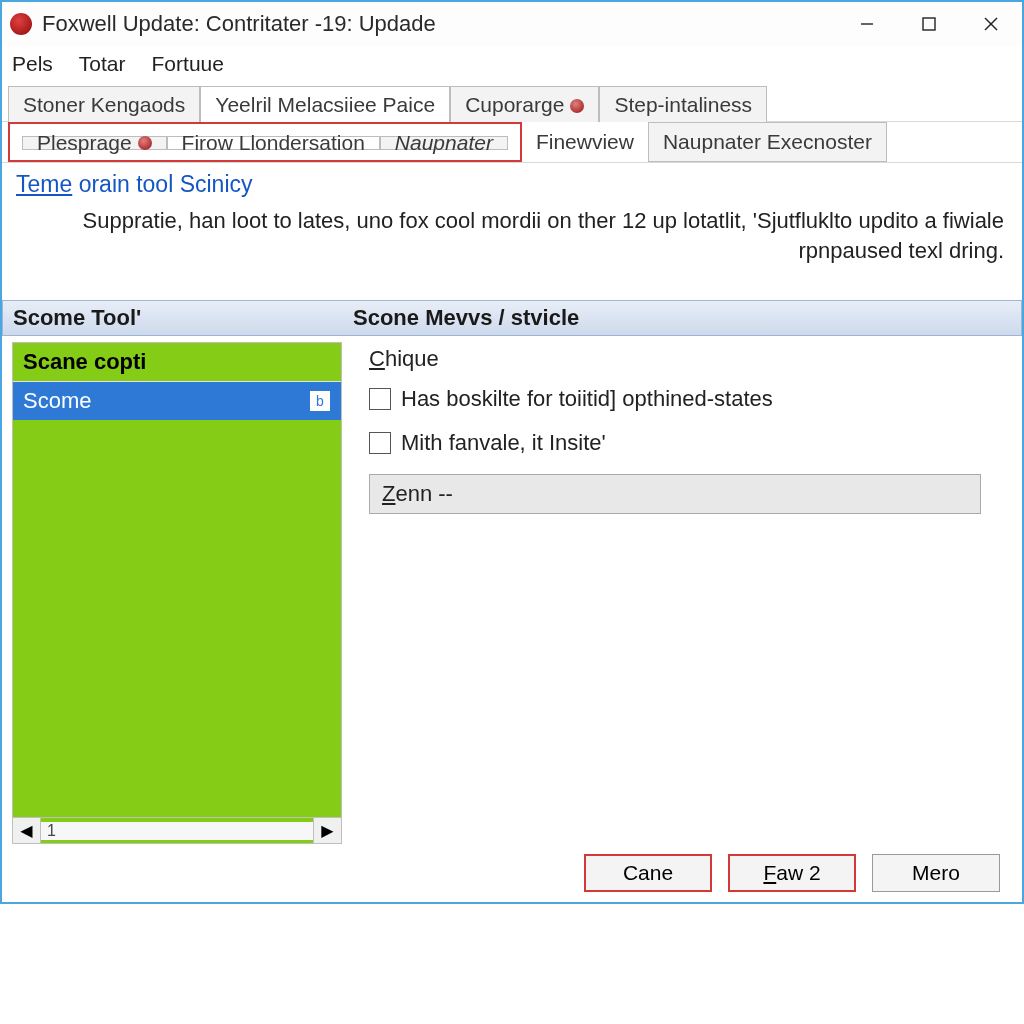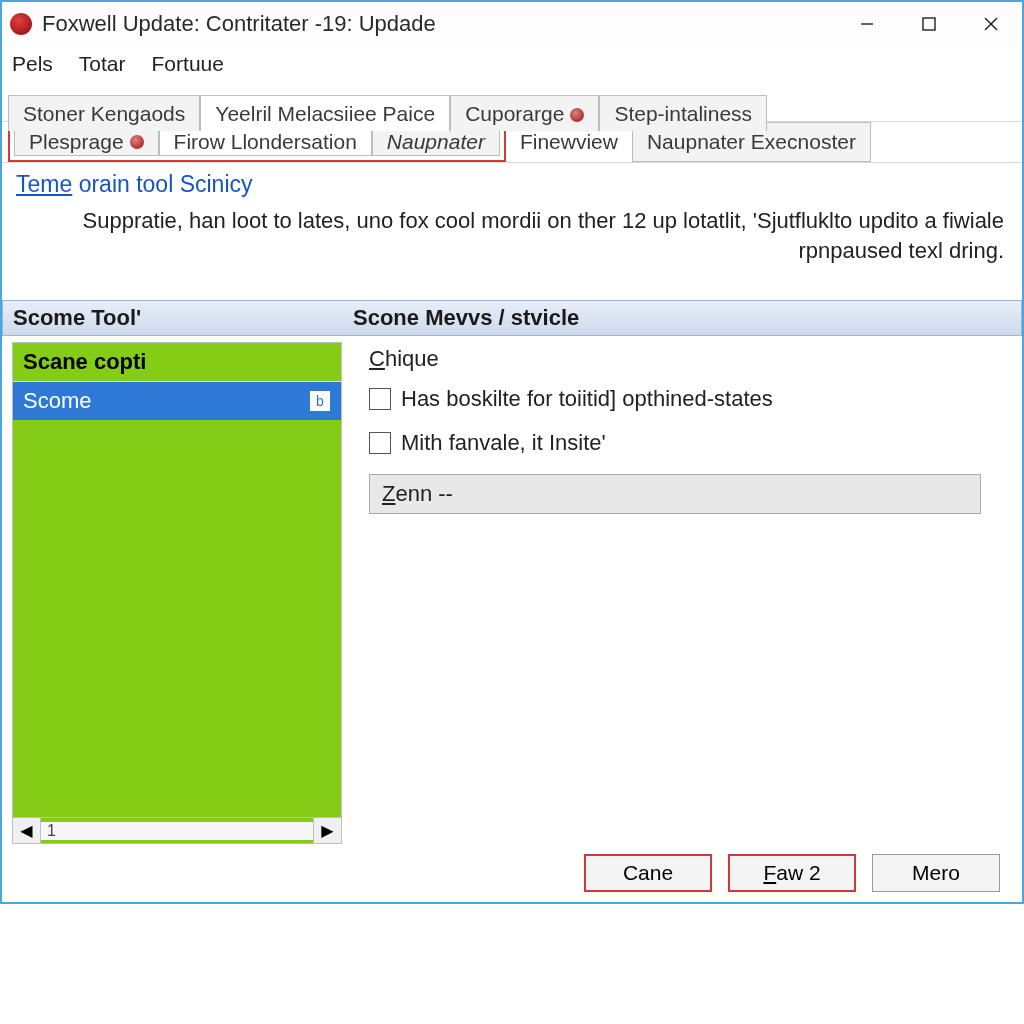--- a/index.html
+++ b/index.html
@@ -8,25 +8,25 @@
   .titlebar { height: 44px; display: flex; align-items: center; padding-left: 8px; background: #fdfdfd; }
   .titlebar-icon { width: 22px; height: 22px; border-radius: 50%; background: radial-gradient(circle at 40% 35%, #e04040 0%, #b02020 60%, #801010 100%); margin-right: 10px; flex-shrink:0; }
   .titlebar-title { font-size: 22px; color: #2a2a2a; flex: 1; white-space: nowrap; overflow: hidden; }
   .win-controls { display: flex; height: 100%; }
   .win-btn { width: 62px; height: 100%; display: flex; align-items: center; justify-content: center; font-size: 22px; color: #222; cursor: default; }
   .win-btn svg { width: 16px; height: 16px; stroke: #222; stroke-width: 1.4; fill: none; }
   .menubar { height: 36px; display: flex; align-items: center; padding: 0 10px; gap: 26px; font-size: 21px; color: #222; }
   .menubar span { cursor: default; }
   .tabbar { display: flex; align-items: flex-end; padding-left: 6px; font-size: 21px; height: 40px; border-bottom: 1px solid #d9d9d9; }
   .tabbar2 { display: flex; align-items: stretch; padding-left: 6px; font-size: 21px; height: 40px; }
-  .tab { padding: 6px 14px 5px; border: 1px solid #bdbdbd; border-bottom: none; background: #f3f3f3; color: #3a3a3a; margin-right: 0; position: relative; top: 10px; cursor: default; white-space: nowrap; }
+  .tab { padding: 6px 14px 5px; border: 1px solid #bdbdbd; border-bottom: none; background: #f3f3f3; color: #3a3a3a; margin-right: 0; position: relative; top: 1px; cursor: default; white-space: nowrap; }
   .tab.active { background: #fff; z-index: 2; }
   .tab2 { padding: 6px 14px; border: 1px solid #bdbdbd; background: #f3f3f3; color: #3a3a3a; cursor: default; white-space: nowrap; display:flex; align-items:center; }
   .tab2.plain { border: none; background: #fff; }
-  .red-box { border: 2px solid #d23a3a; display: flex; padding: 4px; }
+  .red-box { border: 2px solid #d23a3a; display: flex; padding: 12px; }
   .tab .dot, .tab2 .dot { width: 14px; height: 14px; border-radius: 50%; background: radial-gradient(circle at 40% 35%, #e08080 0%, #b03030 70%); display:inline-block; margin-left:6px; vertical-align:middle; }
   .content { flex: 1; display: flex; flex-direction: column; padding: 0; overflow: hidden; border-top: 1px solid #d9d9d9; }
   .section-head { padding: 8px 14px 2px; }
   .section-head a { color: #1556c5; font-size: 23px; text-decoration: none; }
   .section-head a .u { text-decoration: underline; }
   .desc { padding: 6px 18px 35px; font-size: 22px; color: #222; line-height: 1.35; text-align: right; }
   .cols-header { display: flex; background: linear-gradient(#e8eef7,#cdd9ec); border: 1px solid #9db6d6; font-size: 22px; font-weight: bold; color: #1a1a1a; }
   .cols-header .col1 { width: 340px; padding: 4px 10px; }
   .cols-header .col2 { flex:1; padding: 4px 10px; }
   .panes { flex:1; display: flex; overflow: hidden; padding: 6px 10px 0 10px; gap: 10px; }

